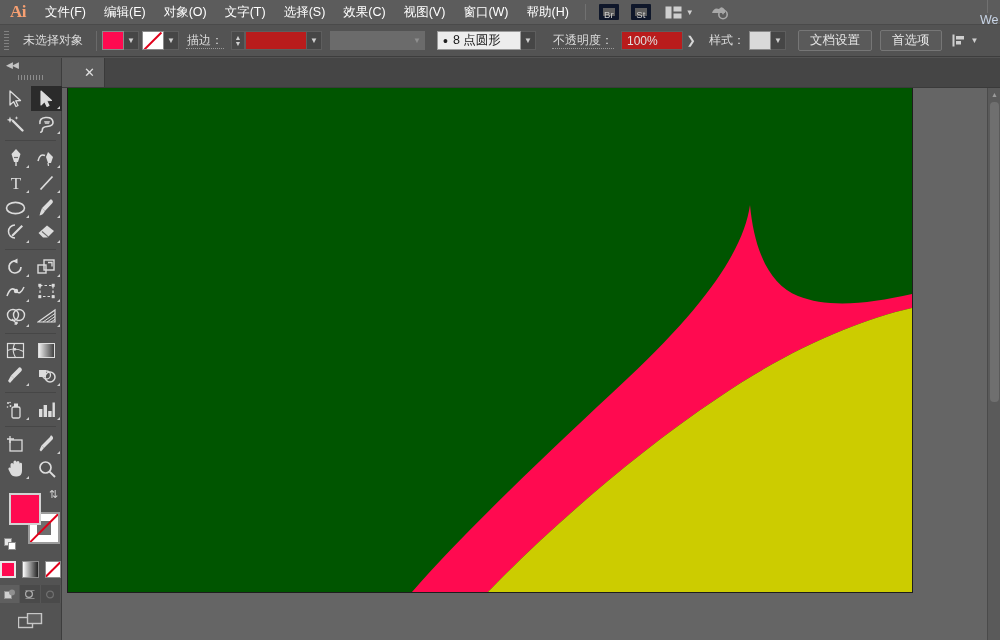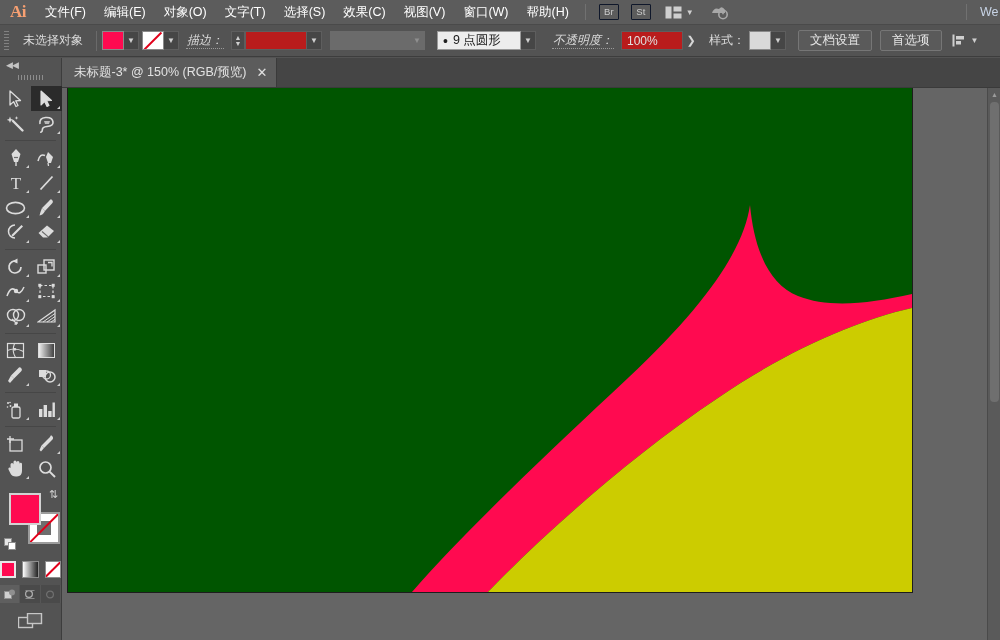--- a/index.html
+++ b/index.html
@@ -29,32 +29,32 @@
     letter-spacing: -0.5px;
   }
   .menu-item {
     padding: 0 9px; height: 25px; line-height: 25px;
     color: #ffffff; font-size: 12.5px; white-space: nowrap; cursor: default;
   }
   .mb-sep {
     width: 1px; height: 16px; background: #717171; margin: 0 7px;
   }
   .mb-badge {
-    width: 20px; height: 16px; border: 1px solid #0f172a;
+    width: 20px; height: 16px; border: 4px solid #0f172a;
     color: #ccc; font-size: 9.5px; text-align: center; line-height: 14px;
     margin: 0 6px; border-radius: 1px; background: #5c5c5c;
   }
   .mb-ws {
     display: flex; align-items: center; gap: 4px; margin: 0 4px; padding: 0 4px;
   }
   .ws-glyph { display: block; }
   .caret { font-size: 8px; color: #cfcfcf; }
   .mb-power { margin: 0 8px; display: flex; align-items: center; }
   .mb-right {
-    margin-left: auto; display: flex; align-items: center; height: 25px;
+    margin-left: auto; display: flex; align-items: center; height: 25px; flex-direction: column;
   }
   .mb-welcome {
     color: #c8d4e6; font-size: 12.5px; padding: 0 6px; white-space: nowrap;
     overflow: hidden; width: 26px;
   }
 
   
   .controlbar {
     position: absolute; left: 0; top: 25px; width: 1000px; height: 32px;
     background: #535353;
@@ -65,21 +65,20 @@
   .gripper {
     width: 5px; height: 20px; margin-right: 6px;
     background-image: repeating-linear-gradient(to bottom, #818181 0 1px, transparent 1px 3px);
   }
   .cb-label {
     font-size: 12px; color: #dcdcdc; padding: 0 8px; white-space: nowrap;
   }
   .cb-label.dotted {
     border-bottom: 1px dotted #9a9a9a; padding: 0 1px; margin: 0 7px 0 4px;
     line-height: 15px;
-    font-style: italic;
   }
   .cb-sep { width: 1px; height: 20px; background: #6a6a6a; margin: 0 5px; }
   .swatch-box {
     width: 22px; height: 19px; border: 1px solid #8a8a8a; background: #fff;
     position: relative;
   }
   .swatch-fill { width: 100%; height: 100%; }
   .swatch-none {
     width: 100%; height: 100%; background: #fff; position: relative; overflow: hidden;
   }
@@ -322,21 +321,21 @@
 
     <div style="width:8px"></div>
 
     <div class="field disabled" style="width:80px"></div>
     <div class="dd-btn" style="background:#6b6b6b;border-color:#6b6b6b;color:#8f8f8f">▼</div>
 
     <div style="width:12px"></div>
 
     <div class="field white" style="width:84px">
       <span class="stroke-dot">•</span>
-      <span>9 点圆形</span>
+      <span>8 点圆形</span>
     </div>
     <div class="dd-btn">▼</div>
 
     <div style="width:12px"></div>
 
     <div class="cb-label dotted">不透明度：</div>
     <div class="field" style="width:62px">100%</div>
     <div class="opacity-arrow">❯</div>
 
     <div style="width:8px"></div>
@@ -355,21 +354,20 @@
         <rect x="0.5" y="0.5" width="2" height="12" fill="#cfcfcf"></rect>
         <rect x="4" y="2" width="8" height="3.5" fill="#cfcfcf"></rect>
         <rect x="4" y="7" width="5" height="3.5" fill="#cfcfcf"></rect>
       </svg>
       <span class="caret">▼</span>
     </div>
   </div>
 
   <div class="tabbar">
     <div class="doctab">
-      <span>未标题-3* @ 150% (RGB/预览)</span>
       <span class="tab-close">✕</span>
     </div>
   </div>
 
   <div class="toolbar">
     <div class="tb-collapse">◀◀</div>
     <div class="tb-grip"></div>
 
     <div class="tb-grid">
       <div class="tool">

